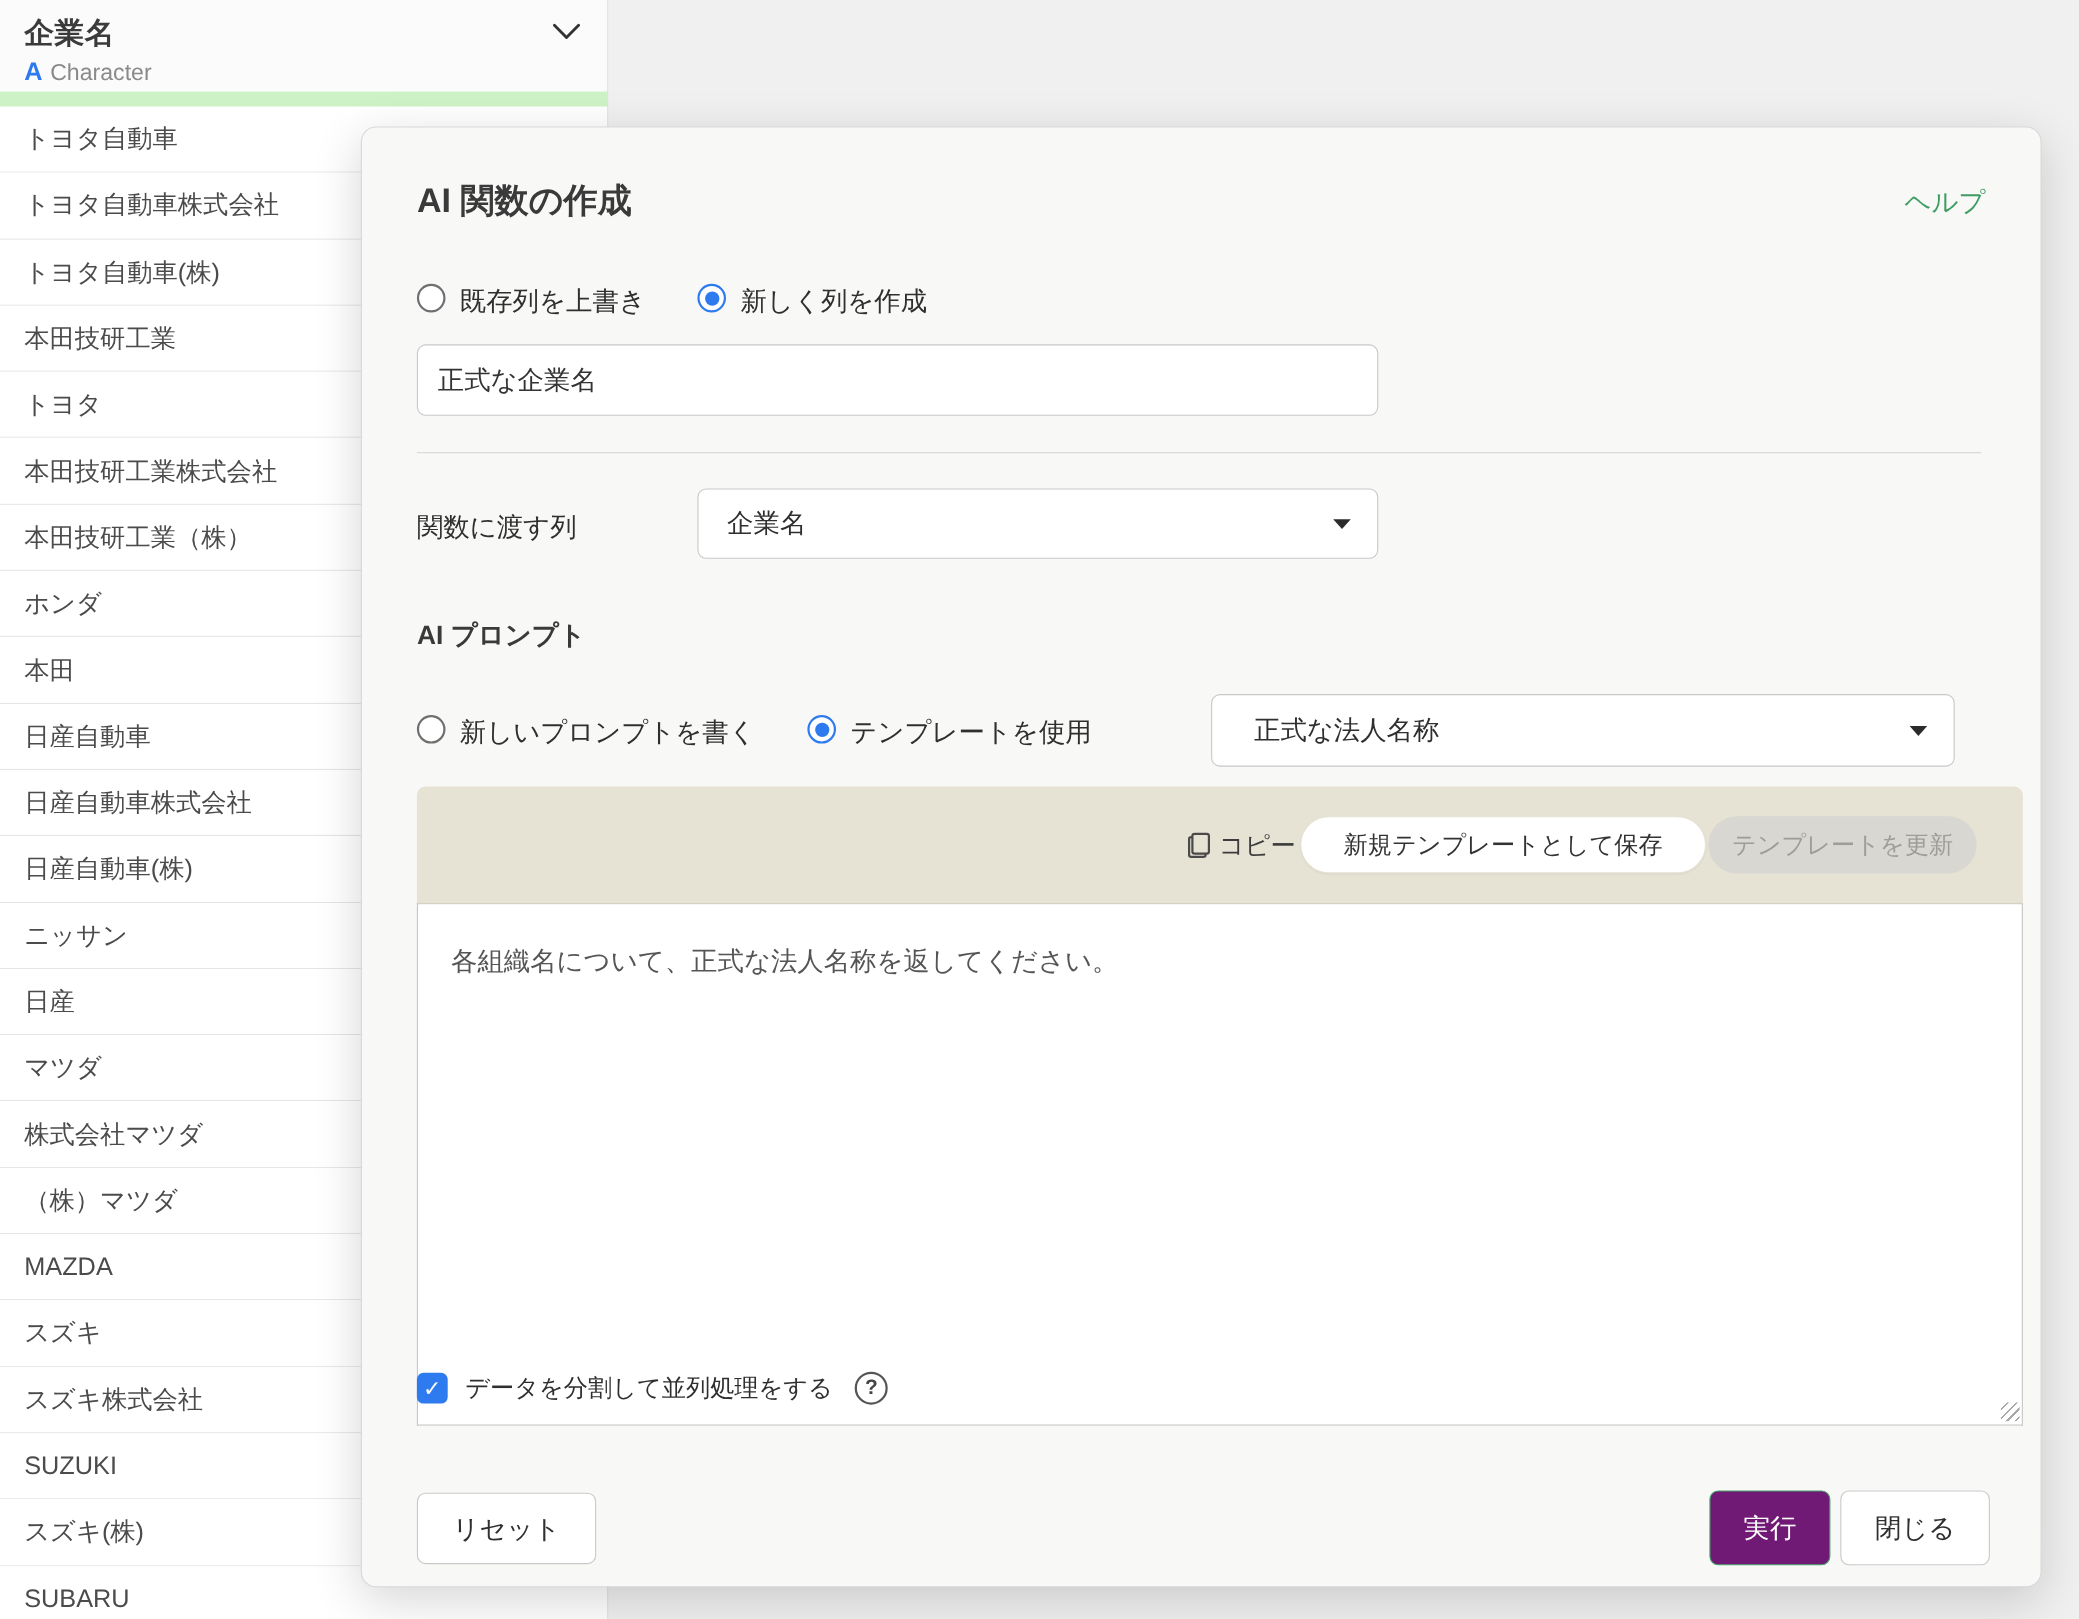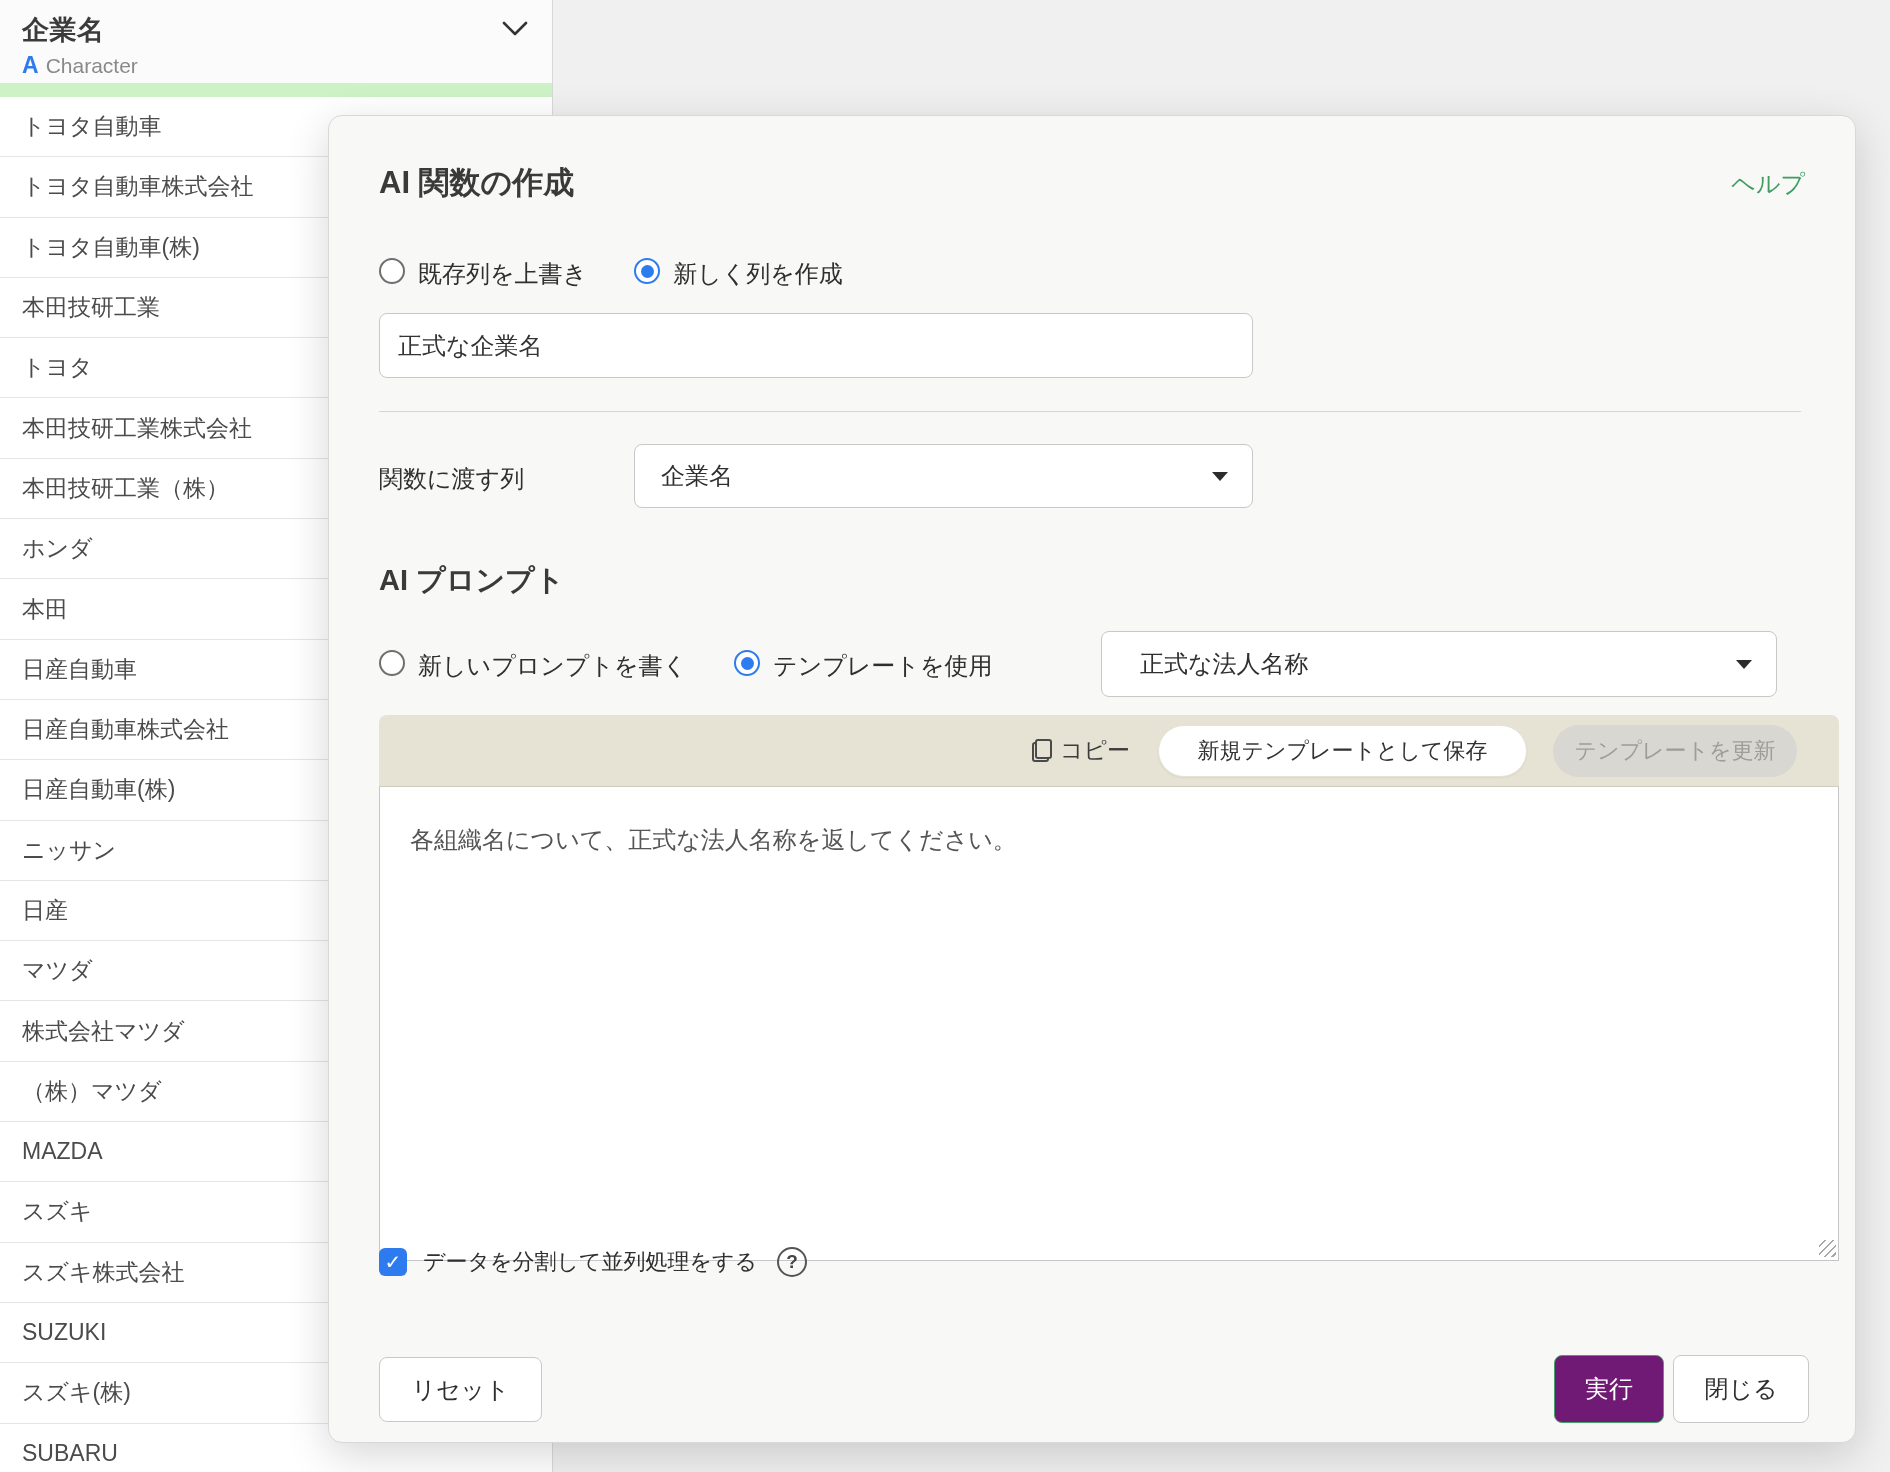--- a/index.html
+++ b/index.html
@@ -36,24 +36,24 @@
 
   .divider { position:absolute; left:50px; top:295px; width:1422px; height:1px; background:#d6d6d6; }
 
   .pass-label { position:absolute; left:50px; top:347px; font-size:24px; color:#2f2f2f;font-family:Liberation Serif, serif; }
   .dropdown { position:absolute; background:#fff; border:1px solid #c8c8c8; border-radius:8px; display:flex; align-items:center; cursor:pointer; }
   .dropdown-1 { left:305px; top:328px; width:619px; height:64px; padding-left:26px; }
   .dropdown-2 { left:772px; top:515px; width:676px; height:66px; padding-left:38px; }
   .dd-value { font-size:24px; color:#2f2f2f; }
   .dd-arrow { position:absolute; right:24px; top:50%; margin-top:-4px; width:0; height:0; border-left:8px solid transparent; border-right:8px solid transparent; border-top:9px solid #2b2b2b; }
 
-  .prompt-heading { position:absolute; left:50px; top:445px; font-size:29px; font-weight:bold; color:#3a3a3a; }
+  .prompt-heading { position:absolute; left:50px; top:445px; font-size:24px; font-weight:bold; color:#3a3a3a; }
 
   .prompt-panel { position:absolute; left:50px; top:599px; width:1460px; }
-  .prompt-toolbar { height:71px; background:#e7e3d4; border-radius:8px 8px 0 0; display:flex; align-items:center; justify-content:flex-end; padding-right:42px; gap:26px; }
+  .prompt-toolbar { height:106px; background:#e7e3d4; border-radius:8px 8px 0 0; display:flex; align-items:center; justify-content:flex-end; padding-right:42px; gap:2px; }
   .copy-btn { display:flex; align-items:center; gap:8px; cursor:pointer; margin-right:2px; }
   .copy-icon { position:relative; width:20px; height:23px; }
   .copy-icon::before { content:""; position:absolute; left:0; bottom:0; width:13px; height:16px; border:2px solid #4a4a4a; border-radius:3px; }
   .copy-icon::after { content:""; position:absolute; right:0; top:0; width:13px; height:16px; border:2px solid #4a4a4a; border-radius:3px; background:#e7e3d4; }
   .copy-label { font-size:23px; color:#3c3c3c; }
   .pill-btn { height:52px; border-radius:26px; display:flex; align-items:center; justify-content:center; font-size:22px; cursor:pointer; }
   .save-template-btn { width:369px; background:#ffffff; color:#333; border:1px solid #e6e2d6; box-shadow:0 1px 2px rgba(0,0,0,0.06); }
   .update-template-btn { width:244px; background:#d8d7d1; color:#9e9e99; cursor:default; }
   .prompt-textarea { display:block; width:1460px; height:475px; background:#fff; border:1px solid #c6c6c6; border-top:1px solid #cfccc0; padding:34px 30px; font-size:24px; color:#555; line-height:1.55; font-family:inherit; resize:none; outline:none; }
   .resize-handle { position:absolute; right:3px; bottom:4px; width:17px; height:17px; background:repeating-linear-gradient(135deg, transparent 0 4px, #a8a8a8 4px 5.5px); cursor:nwse-resize; }

